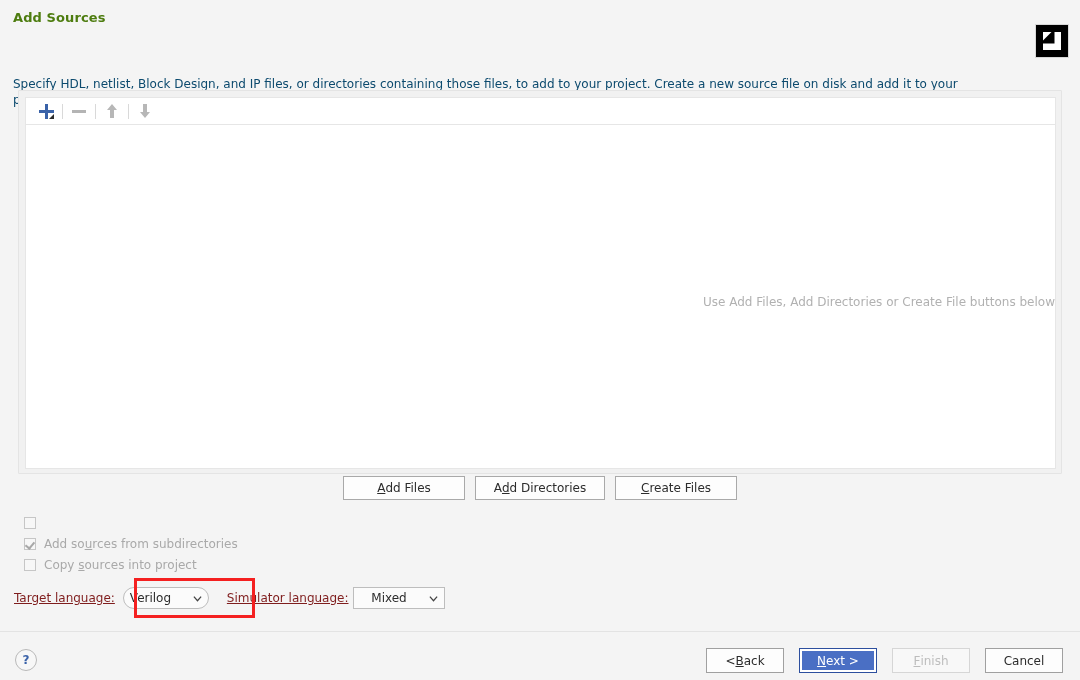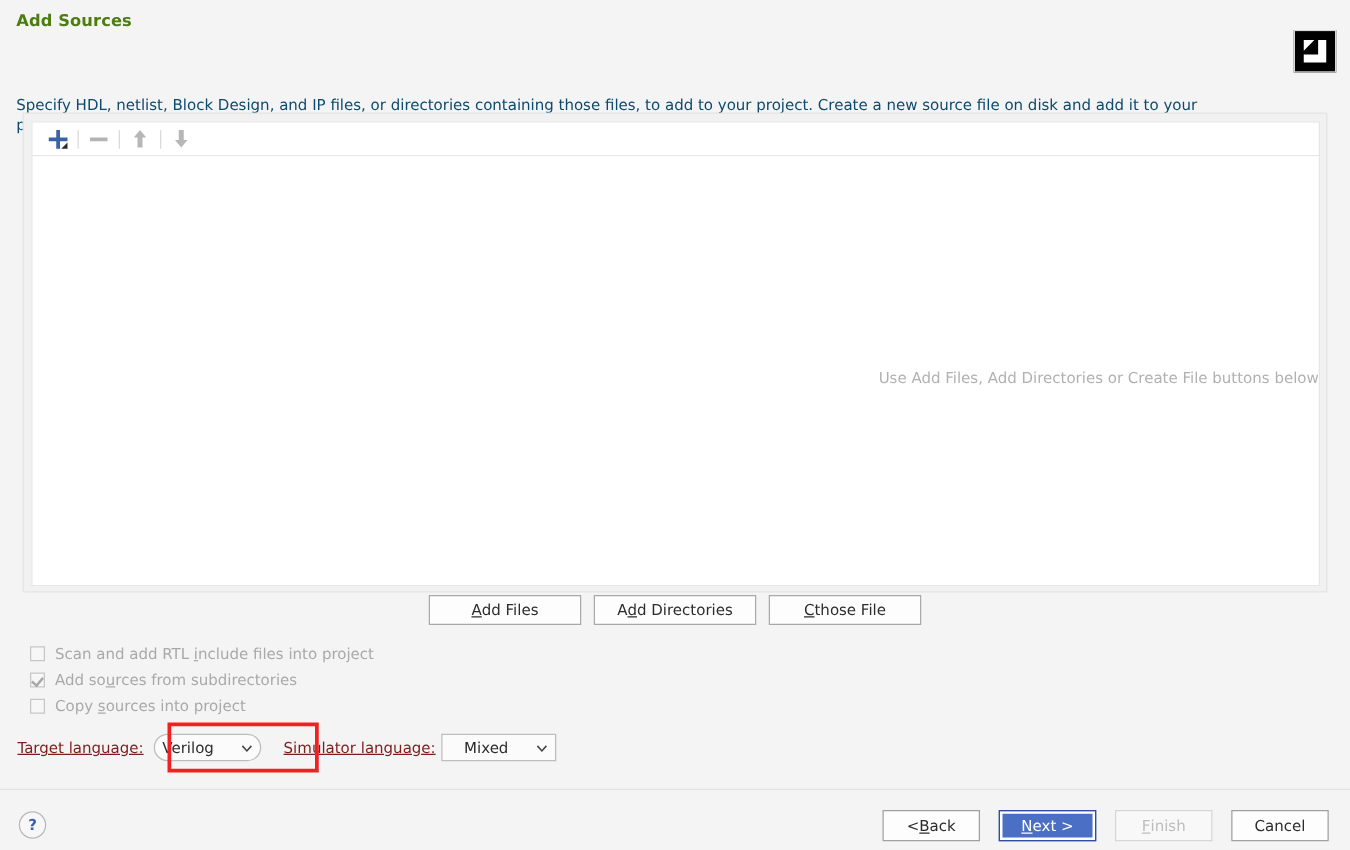--- a/index.html
+++ b/index.html
@@ -327,29 +327,28 @@
       <span>dd Files</span>
   </button>
   <button class="act-btn" id="btn-add-dirs">
     <span>A</span>
       <span class="mn">d</span>
       <span>d Directories</span>
   </button>
   <button class="act-btn" id="btn-create-file">
     <span></span>
       <span class="mn">C</span>
-      <span>those File</span>
+      <span>reate Files</span>
   </button>
 </div>
 
 <div id="options-block">
 
   <div class="opt-row">
     <span class="cbx"></span>
-    <span class="opt-label"><span>Scan and add RTL </span><span class="mn">i</span><span>nclude files into project</span></span>
   </div>
 
   <div class="opt-row">
     <span class="cbx checked"></span>
     <span class="opt-label"><span>Add so</span><span class="mn">u</span><span>rces from subdirectories</span></span>
   </div>
 
   <div class="opt-row">
     <span class="cbx"></span>
     <span class="opt-label"><span>Copy </span><span class="mn">s</span><span>ources into project</span></span>

